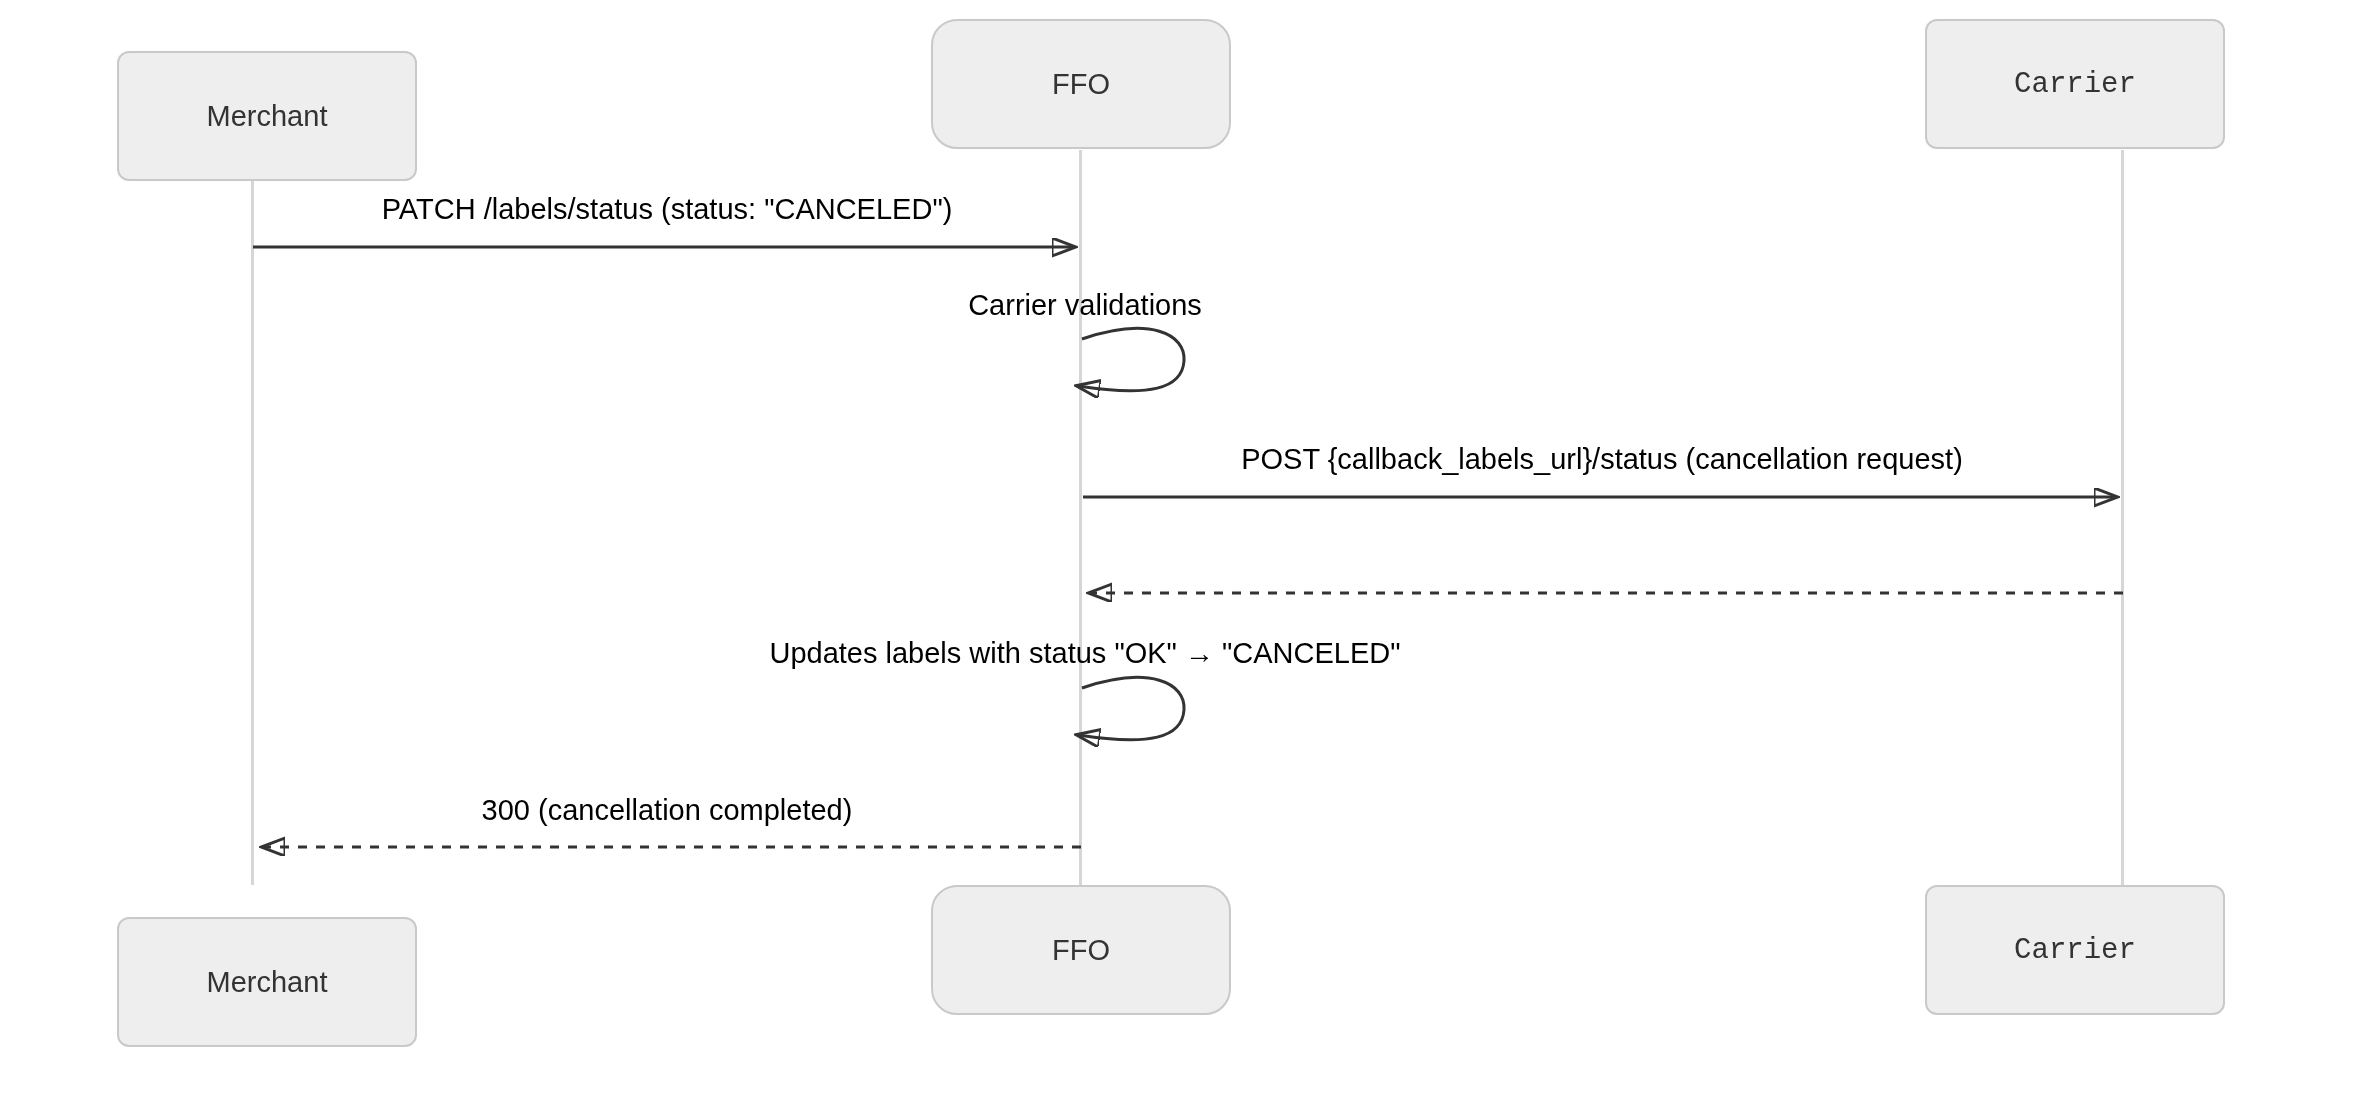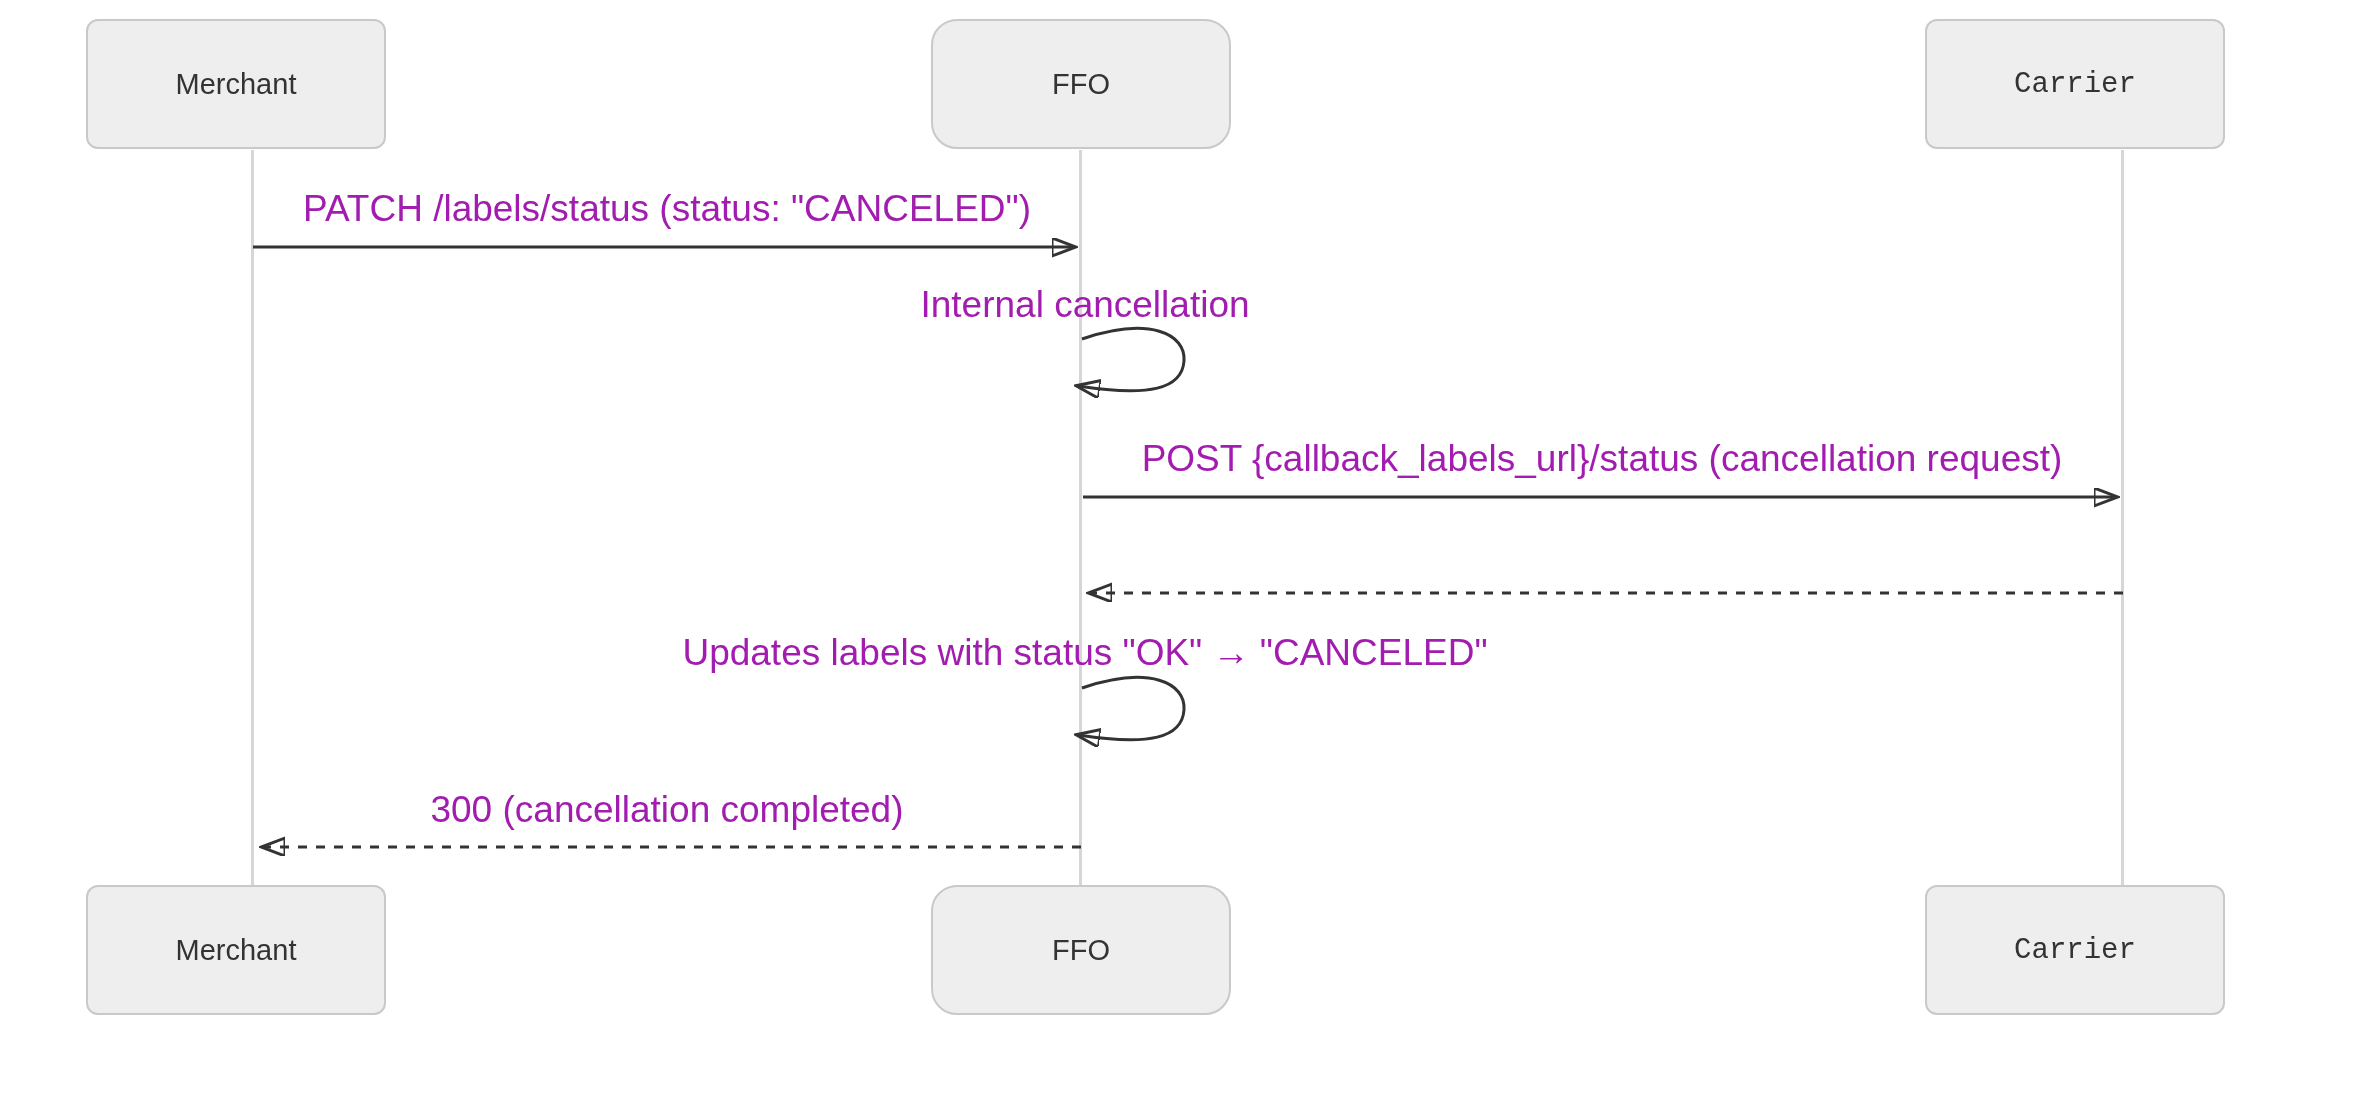--- a/index.html
+++ b/index.html
@@ -35,41 +35,41 @@
     border-radius: 12px;
     box-sizing: border-box;
     display: flex;
     align-items: center;
     justify-content: center;
     font-size: 29px;
     color: #333333;
   }
   .actor-box.row-top    { top: 19px; }
   .actor-box.row-bottom { top: 885px; }
-  .actor-box.col-merchant { left: 86px; }
+  .actor-box.col-merchant { left: 117px; margin-top: 32px; }
   .actor-box.col-ffo      { left: 931px; border-radius: 26px; }
   .actor-box.col-carrier  { left: 1925px; font-family: Liberation Mono, monospace; }
 
   .overlay {
     position: absolute;
     left: 0;
     top: 0;
     width: 2374px;
     height: 1098px;
     pointer-events: none;
   }
   .overlay line, .overlay path { stroke: #333333; stroke-width: 3px; fill: none; }
   .overlay line.dashed { stroke-dasharray: 9 9; }
 
   .msg-label {
     position: absolute;
     transform: translate(-50%, -50%);
     white-space: nowrap;
-    font-size: 37px;
-    color: #a21caf;
+    font-size: 29px;
+    color: #000000;
     line-height: 1.2;
   }
   .msg-label.m1 { left: 667px;  top: 209px; }
   .msg-label.m2 { left: 1085px; top: 305px; }
   .msg-label.m3 { left: 1602px; top: 459px; }
   .msg-label.m4 { left: 1602px; top: 556px; }
   .msg-label.m5 { left: 1085px; top: 653px; }
   .msg-label.m6 { left: 667px;  top: 810px; }
 </style>
 </head>
@@ -109,18 +109,18 @@
     <span>Merchant</span>
   </div>
   <div class="actor-box row-bottom col-ffo">
     <span>FFO</span>
   </div>
   <div class="actor-box row-bottom col-carrier">
     <span>Carrier</span>
   </div>
 
   <div class="msg-label m1">PATCH /labels/status (status: "CANCELED")</div>
-  <div class="msg-label m2">Internal cancellation</div>
+  <div class="msg-label m2">Carrier validations</div>
   <div class="msg-label m3">POST {callback_labels_url}/status (cancellation request)</div>
   <div class="msg-label m5">Updates labels with status "OK" → "CANCELED"</div>
   <div class="msg-label m6">300 (cancellation completed)</div>
 
 </div>
 
 </body></html>

